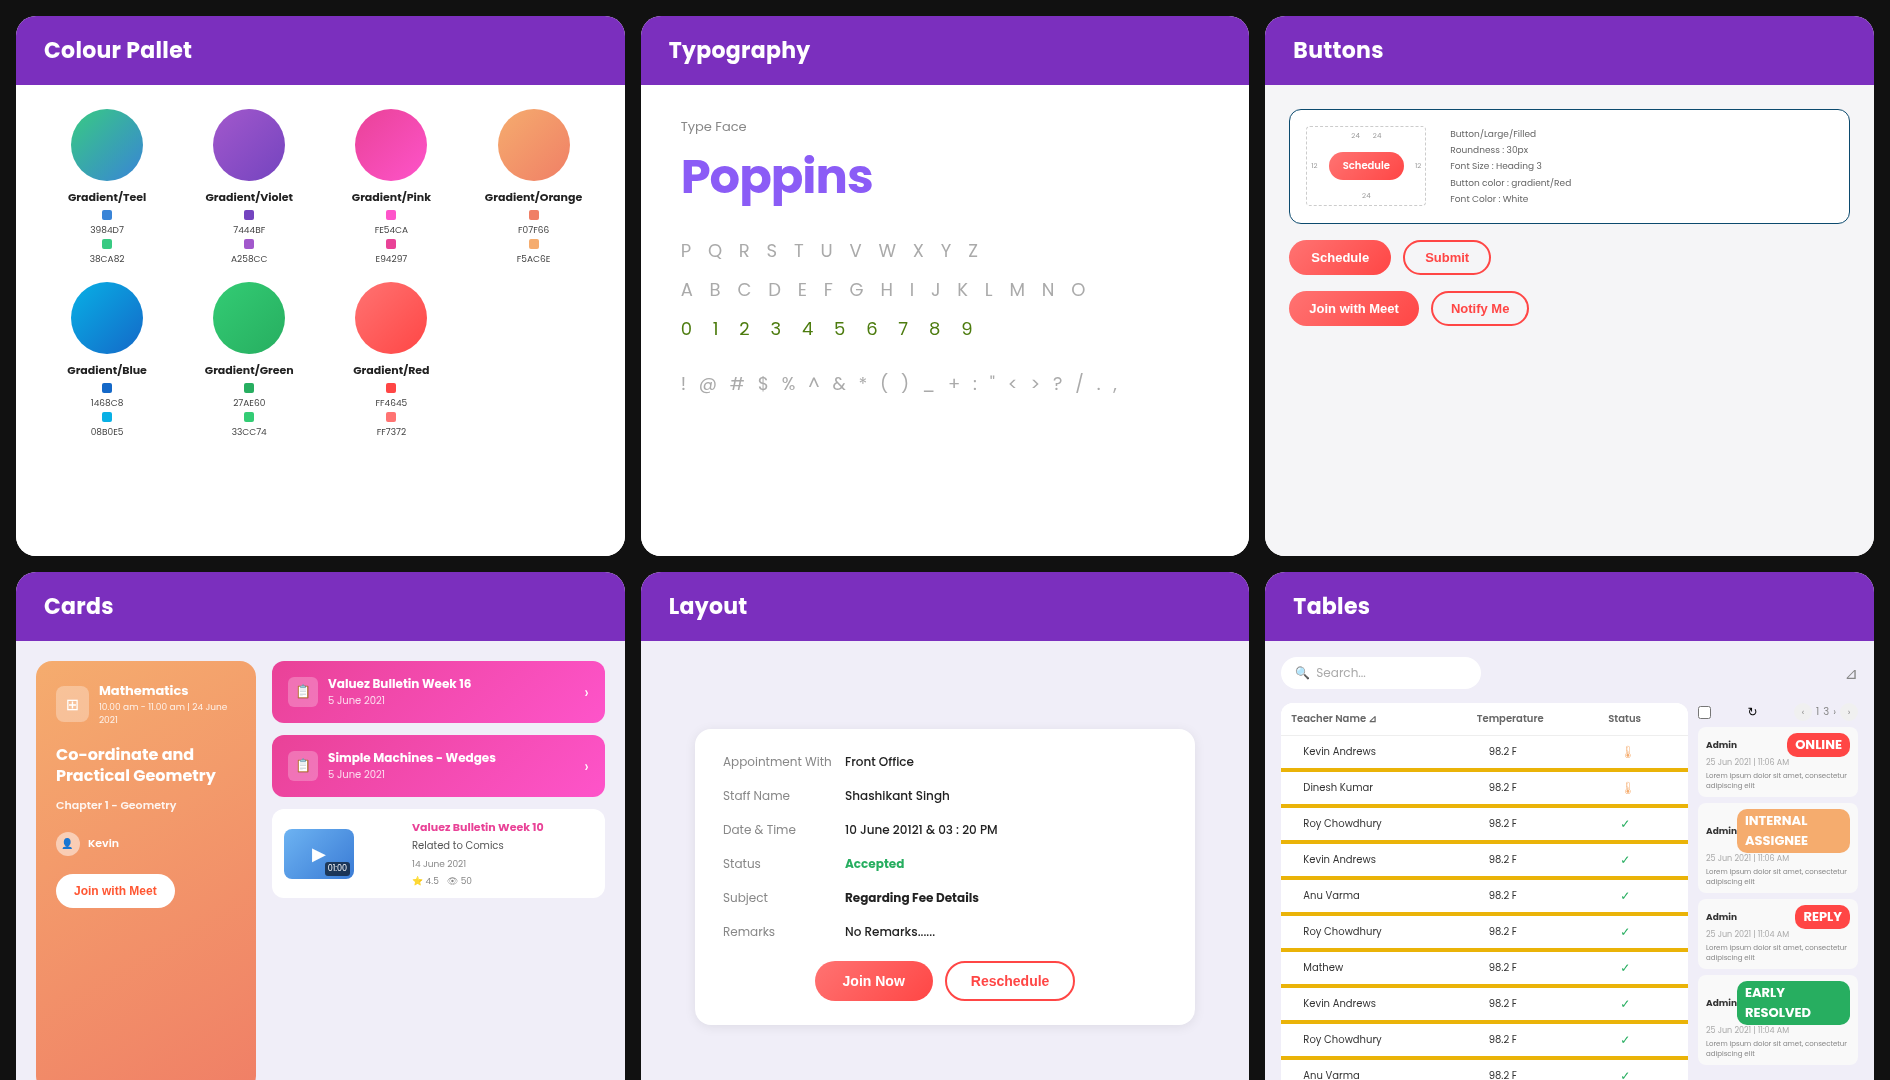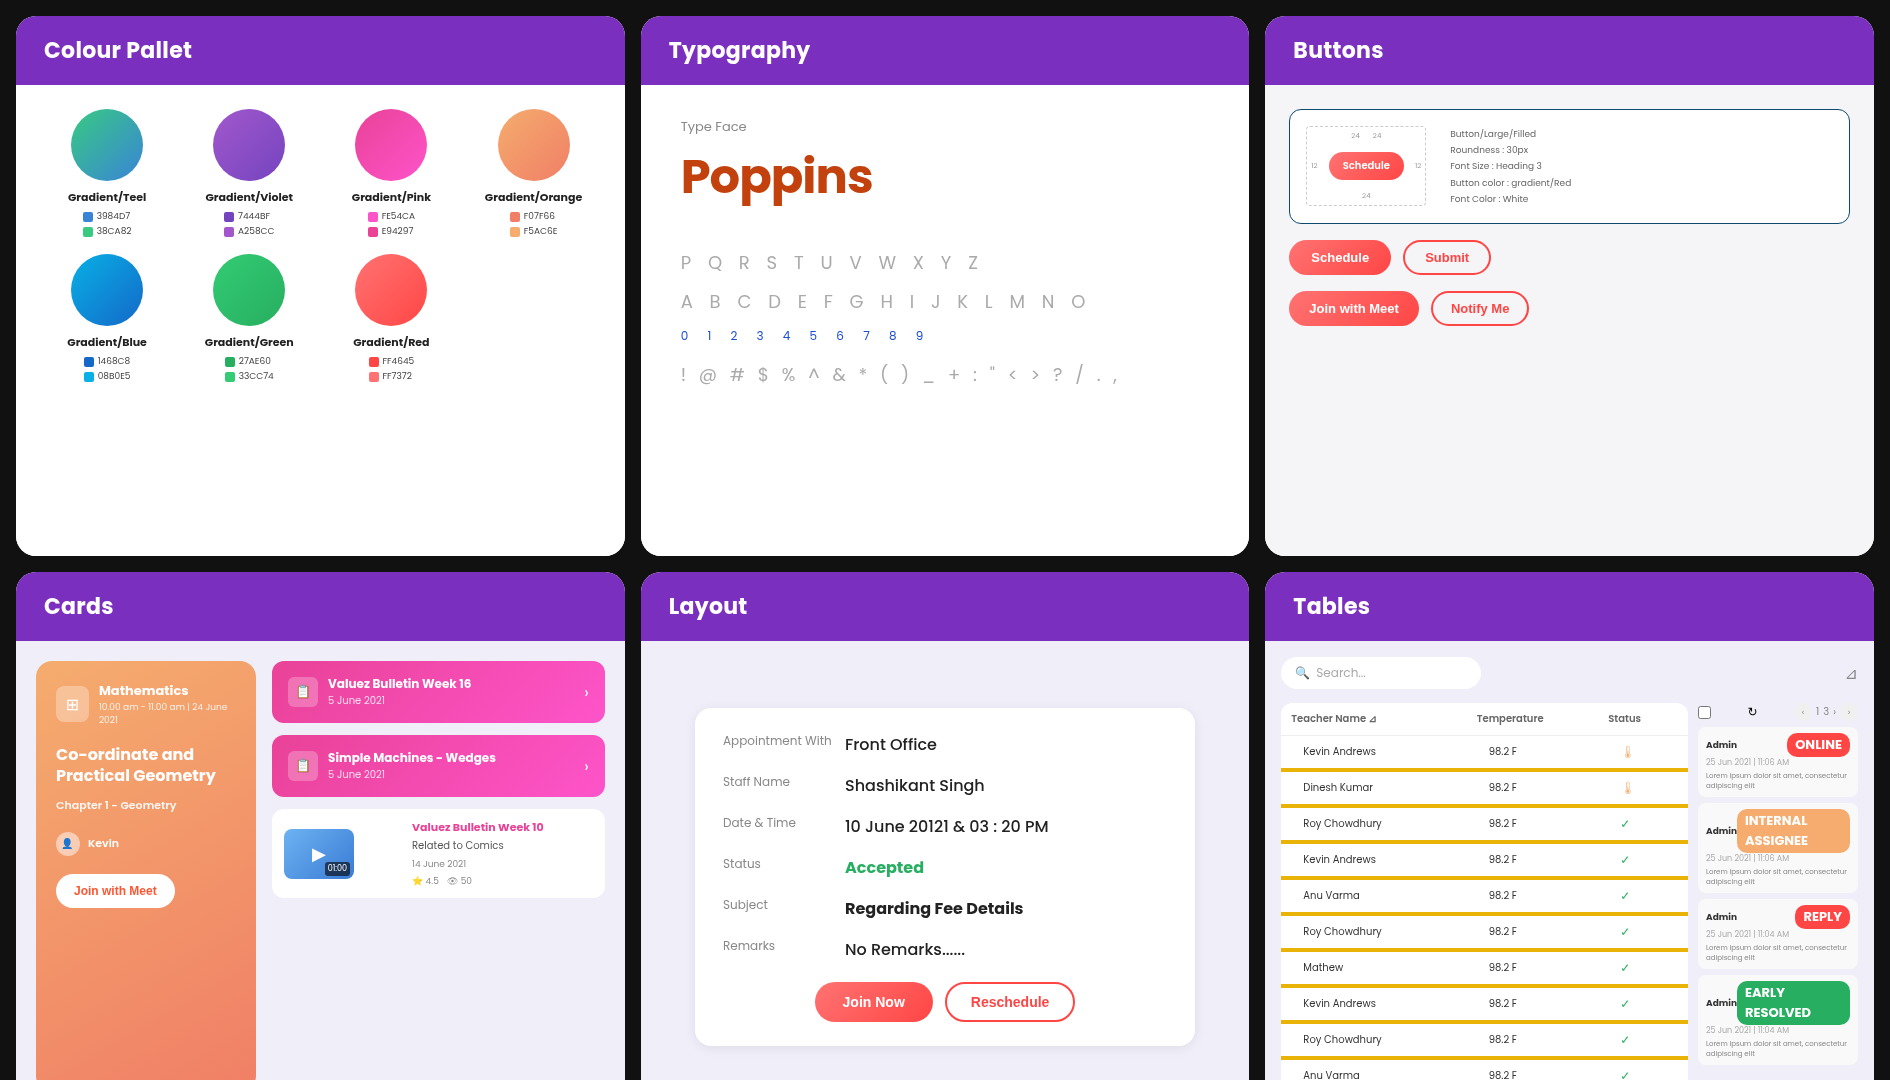--- a/index.html
+++ b/index.html
@@ -62,20 +62,21 @@
       display: flex;
       flex-direction: column;
       gap: 2px;
     }
     .colour-swatch {
       display: flex;
       align-items: center;
       gap: 4px;
       font-size: 9px;
       color: #444;
+      flex-direction: column;
     }
     .swatch-box {
       width: 10px;
       height: 10px;
       border-radius: 2px;
     }
     .grad-teal { background: linear-gradient(135deg, #38CA82, #3984D7); }
     .grad-violet { background: linear-gradient(135deg, #A258CC, #7444BF); }
     .grad-pink { background: linear-gradient(135deg, #E94297, #FE54CA); }
     .grad-orange { background: linear-gradient(135deg, #F5AC6E, #F07F66); }
@@ -86,36 +87,36 @@
 
     
     .type-face-label {
       font-size: 13px;
       color: #888;
       margin-bottom: 4px;
     }
     .type-face-name {
       font-size: 48px;
       font-weight: 700;
-      color: #c2410c;
-      margin-bottom: 36px;
+      color: #8b5cf6;
+      margin-bottom: 24px;
       letter-spacing: -1px;
     }
     .type-alphabet {
       font-size: 18px;
       color: #aaa;
       letter-spacing: 6px;
       margin-bottom: 12px;
       font-weight: 400;
     }
     .type-numbers {
-      font-size: 12px;
-      color: #1d4ed8;
+      font-size: 18px;
+      color: #4d7c0f;
       letter-spacing: 8px;
-      margin-bottom: 16px;
+      margin-bottom: 28px;
       font-weight: 400;
     }
     .type-special {
       font-size: 18px;
       color: #aaa;
       letter-spacing: 4px;
       font-weight: 400;
     }
     .typography-body {
       background: #fff;
@@ -410,21 +411,21 @@
       margin-bottom: 16px;
       align-items: flex-start;
     }
     .appt-label {
       font-size: 12px;
       color: #888;
       width: 110px;
       flex-shrink: 0;
     }
     .appt-value {
-      font-size: 16px;
+      font-size: 12px;
       color: #222;
       font-weight: 500;
     }
     .appt-value.accepted {
       color: #27AE60;
       font-weight: 700;
     }
     .appt-value.bold {
       font-weight: 700;
     }

